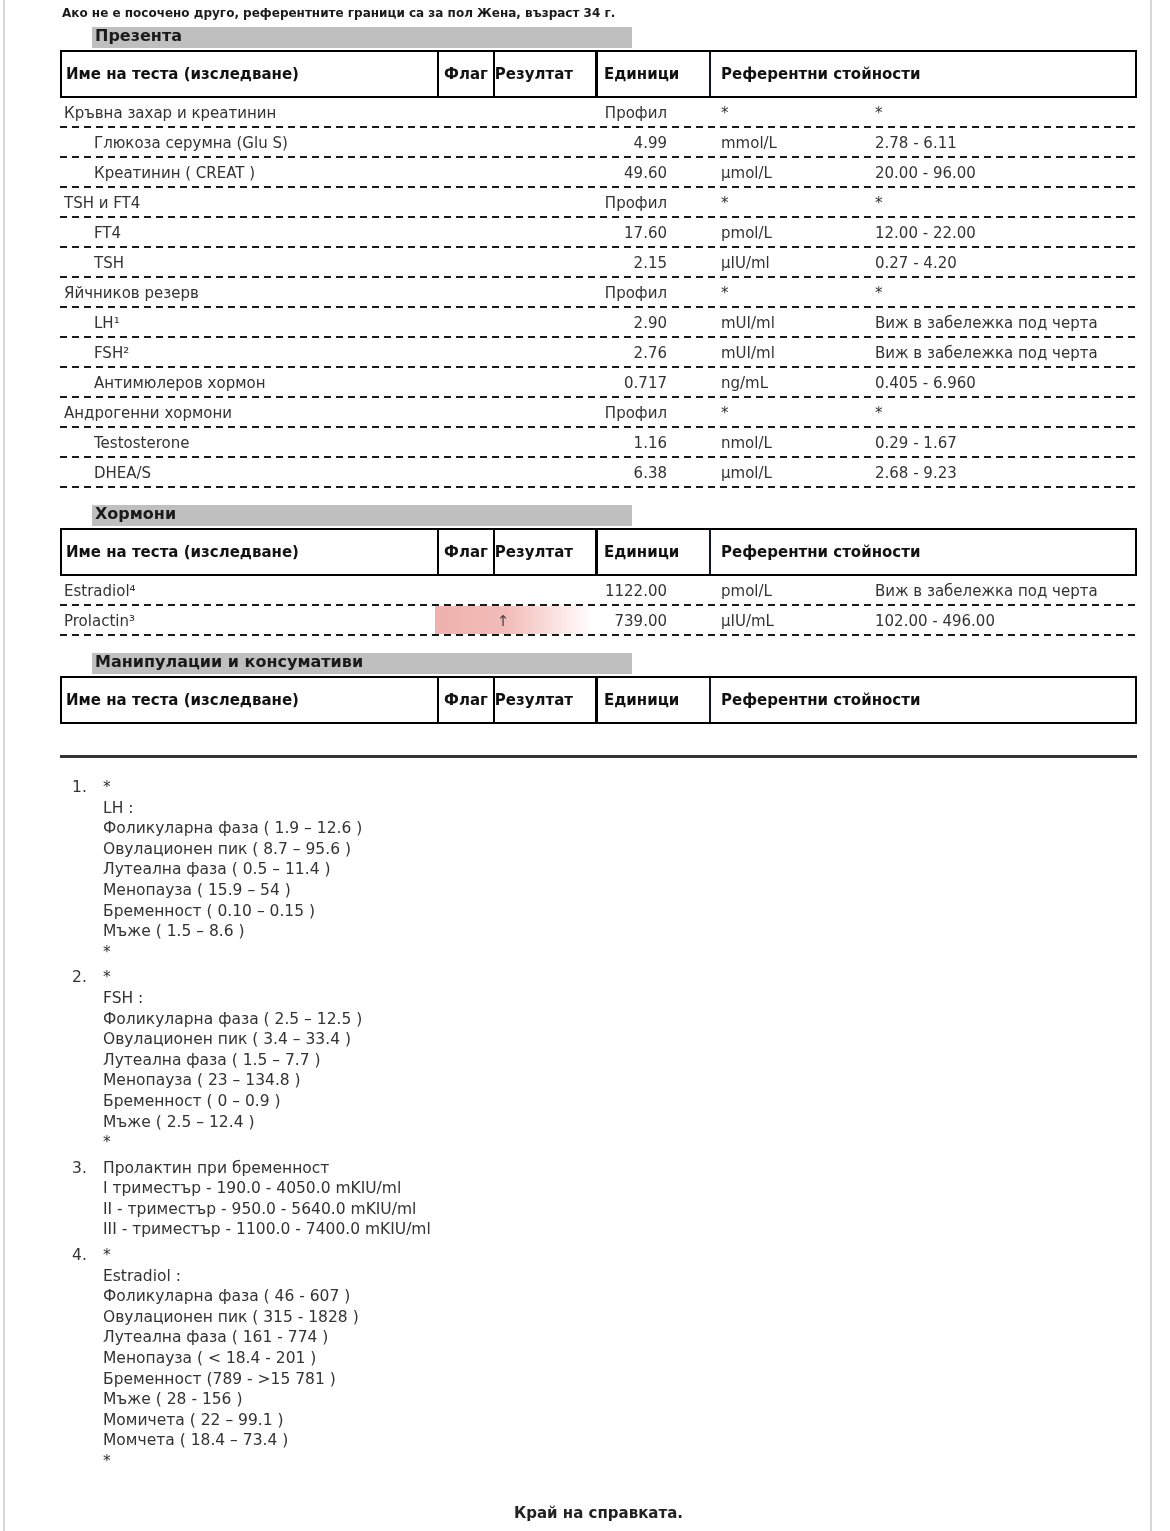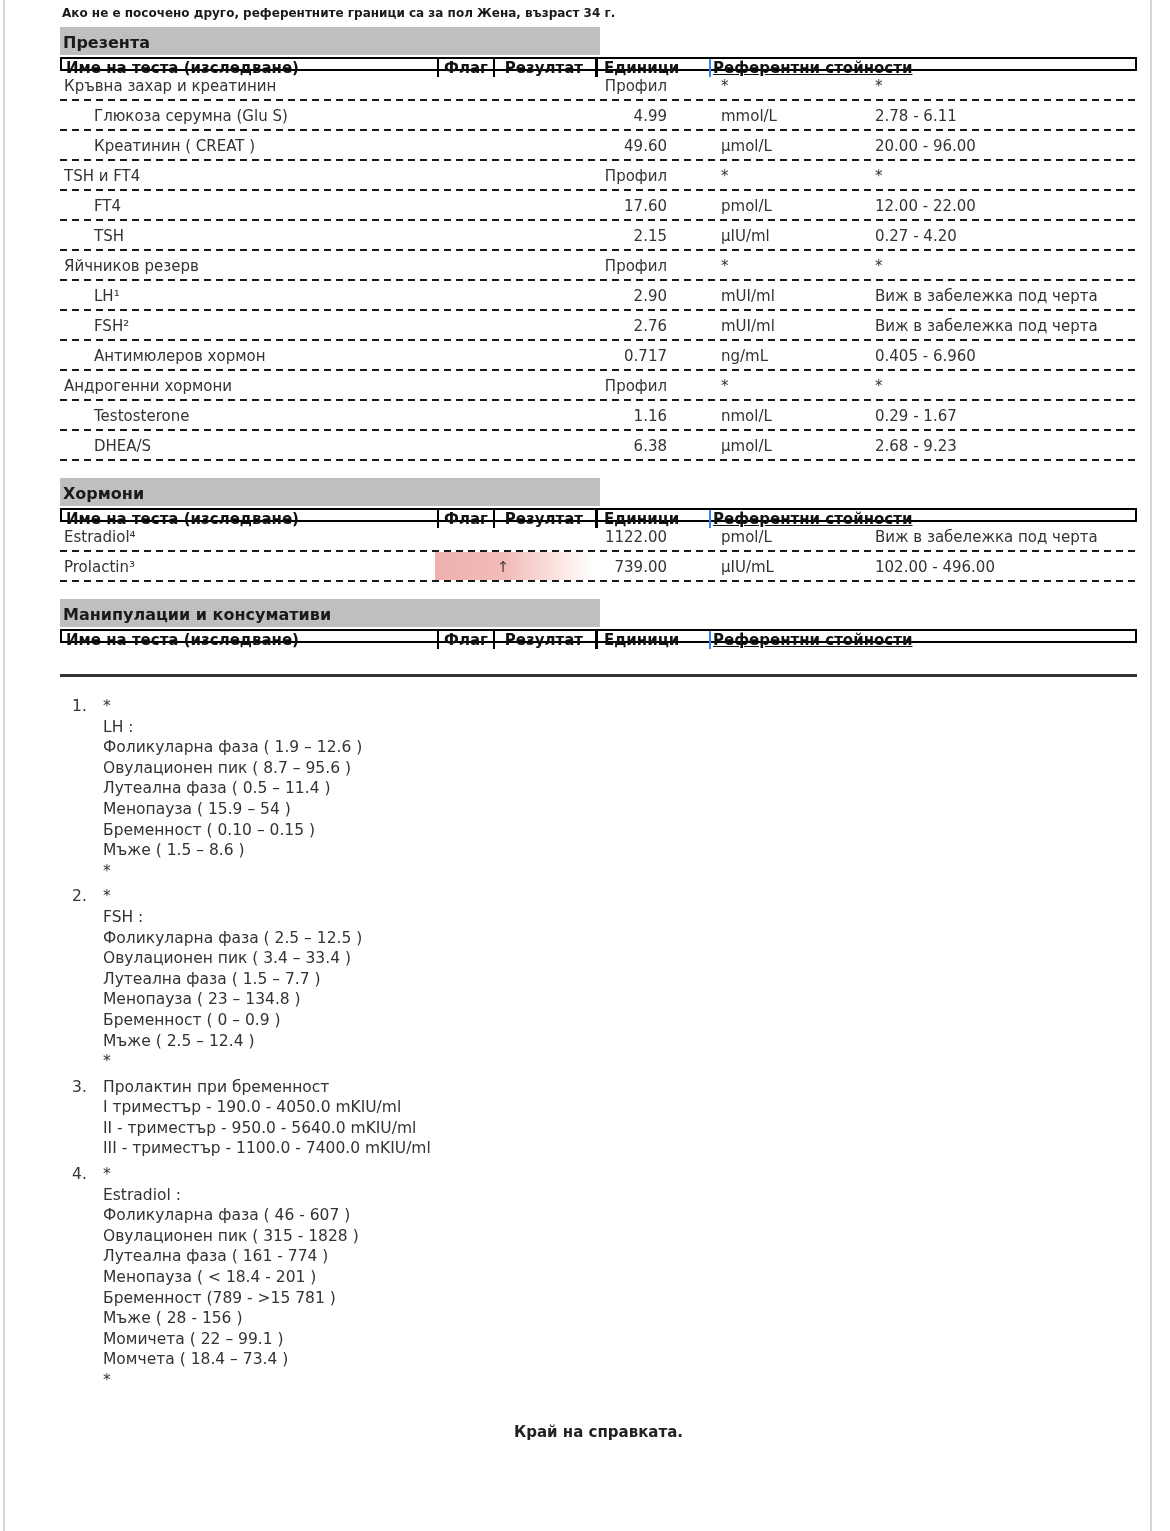--- a/index.html
+++ b/index.html
@@ -26,50 +26,51 @@
     color: #1a1a1a;
     padding-left: 2px;
     margin-bottom: 7px;
   }
 
   .section { margin-top: 0; }
   .section + .section { margin-top: 17px; }
 
   .section-bar {
     width: 540px;
-    height: 28px;
+    height: 21px;
     background: #bfbfbf;
     display: flex;
     align-items: flex-end;
     padding: 0 15px 3px 3px;
+    margin-left: 32px;
   }
   .section-title {
     font-size: 16px;
     font-weight: bold;
     color: #1a1a1a;
   }
 
   .tbl { width: 100%; --grid: 375px 56px 102px 114px 1fr; margin-top: 2px; }
 
   .thead {
     display: grid;
     grid-template-columns: var(--grid);
     border: 2px solid #000;
-    height: 14px;
+    height: 48px;
     align-items: center;
     font-weight: bold;
     font-size: 15px;
     color: #111;
   }
   .thead > div { height: 100%; display: flex; align-items: center; }
   .th-name { padding-left: 4px; }
   .th-flag { border-left: 2px solid #000; justify-content: center; }
-  .th-result { border-left: 2px solid #000; justify-content: flex-end; padding-right: 12px; }
+  .th-result { border-left: 2px solid #000; justify-content: flex-end; padding-right: 22px; }
   .th-units { border-left: 3px solid #000000; padding-left: 6px; }
-  .th-ref { border-left: 2px solid #3b82f6; padding-left: 2px; text-decoration: underline; }
+  .th-ref { border-left: 2px solid #0f172a; padding-left: 10px; }
 
   .row {
     display: grid;
     grid-template-columns: var(--grid);
     height: 30px;
     align-items: center;
     font-size: 15px;
     position: relative;
     gap: 40px;
   }

